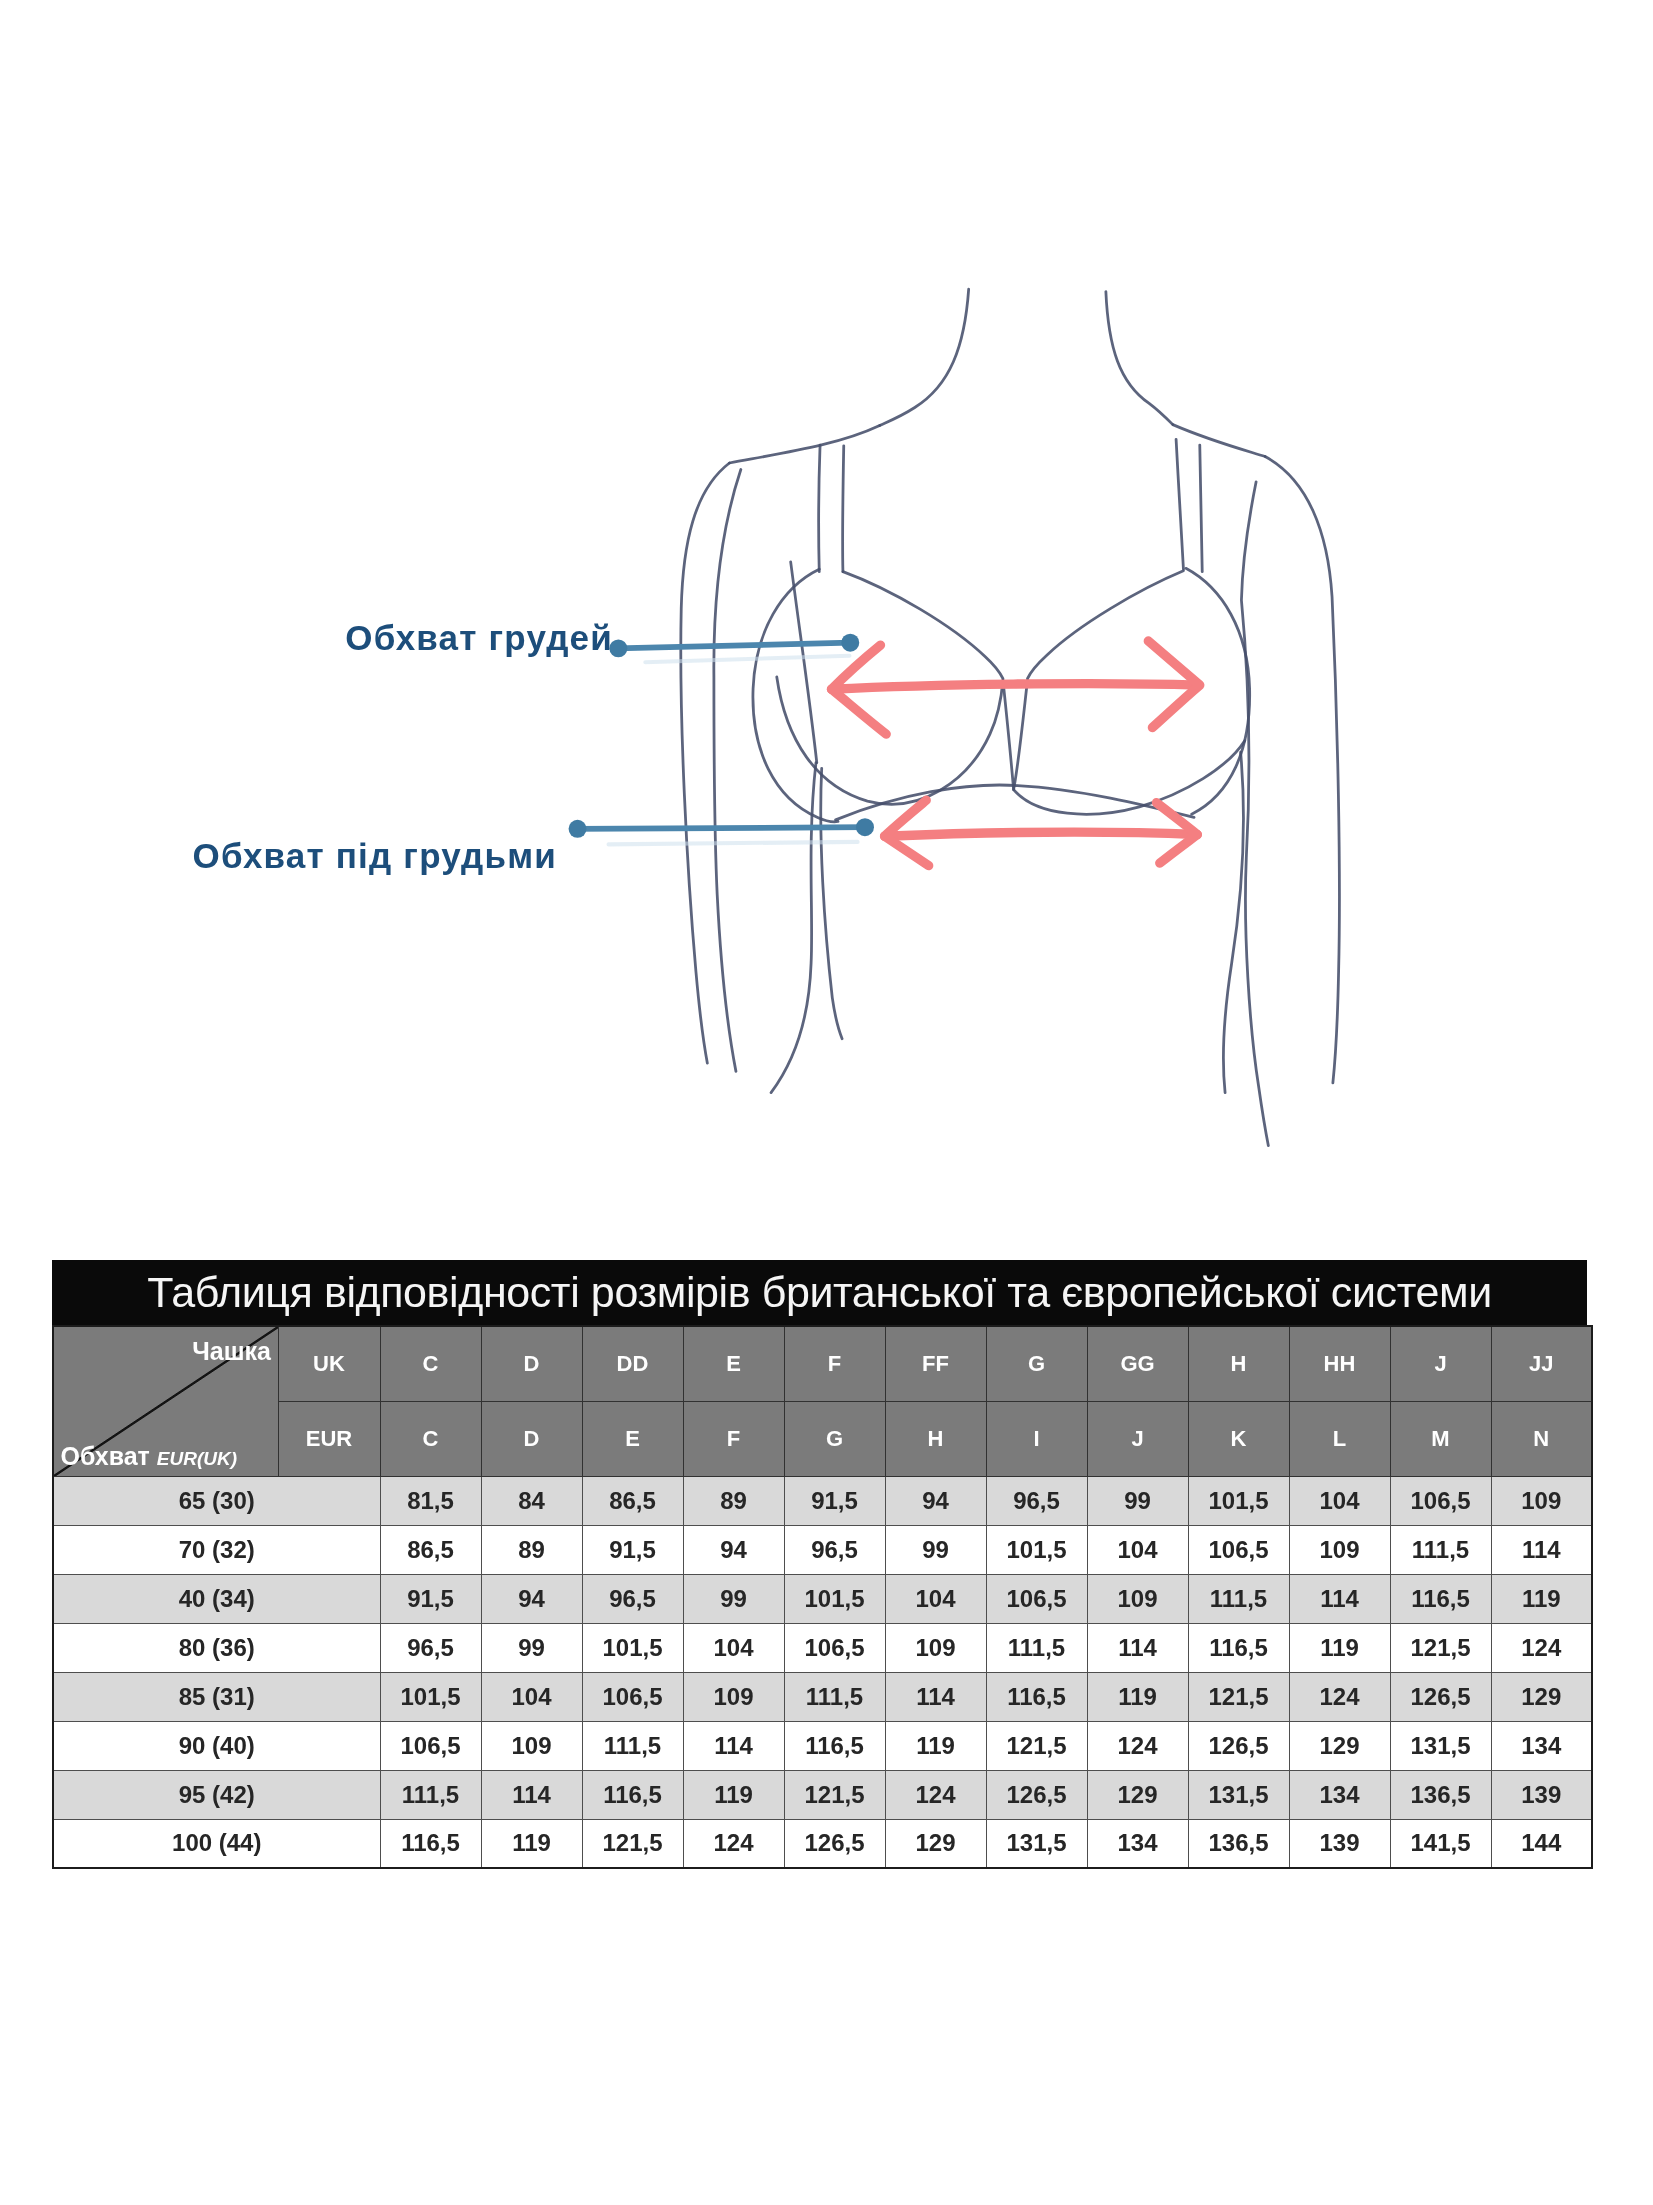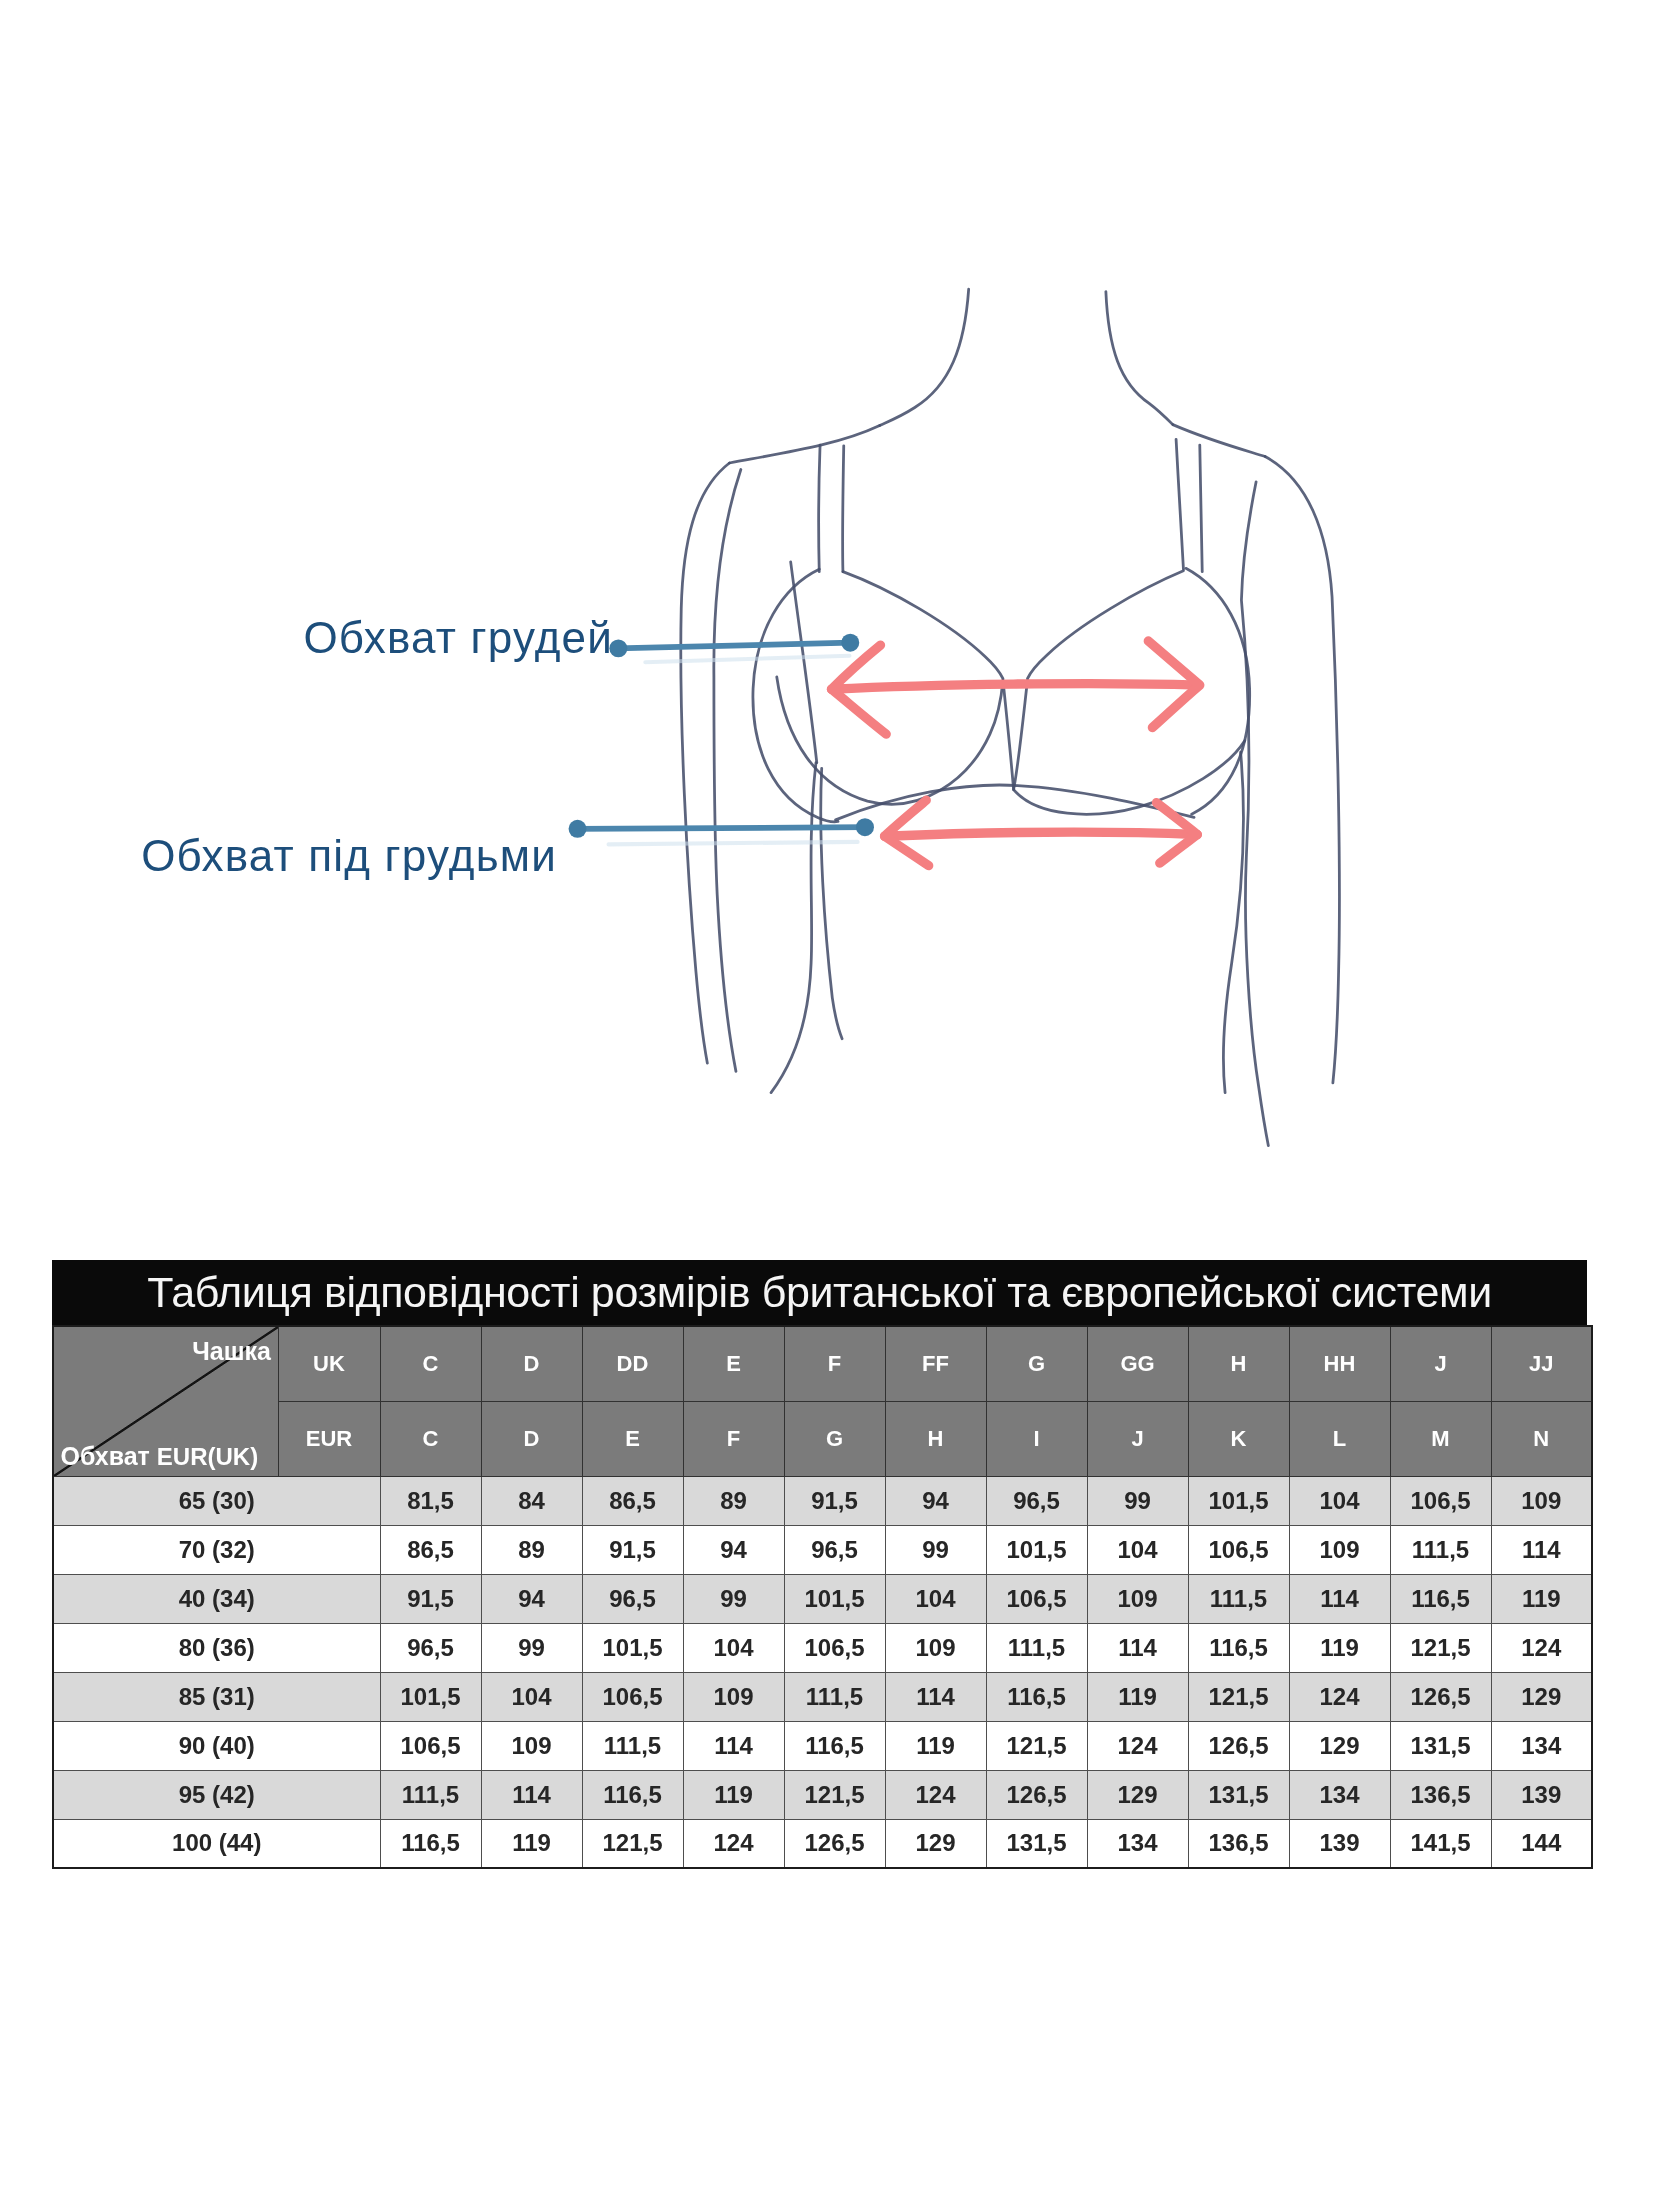--- a/index.html
+++ b/index.html
@@ -13,36 +13,36 @@
   html,body{width:1654px;height:2205px;background:#ffffff;font-family:"Liberation Sans",sans-serif;}
   .stage{position:relative;width:1654px;height:2205px;overflow:hidden;}
 
   
   .figure-svg{position:absolute;left:0;top:0;}
   .fig{fill:none;stroke:var(--figure-line,#454e6b);stroke-width:3.4;stroke-linecap:round;stroke-linejoin:round;stroke-opacity:.88;}
   .arrow{fill:none;stroke:var(--arrow,#f47f81);stroke-width:11.5;stroke-linecap:round;stroke-linejoin:round;}
   .conn{stroke:var(--connector,#4c86ad);stroke-width:7;stroke-linecap:round;}
   .conn-echo{stroke:#cfe1ee;stroke-width:5;stroke-linecap:round;opacity:.55;}
   .conn-dot{fill:var(--connector-dot,#3f7ba3);}
-  .diagram-label{position:absolute;color:var(--label-text,#1d4e7b);font-size:44px;font-weight:400;letter-spacing:1.2px;white-space:nowrap;line-height:47px;}
+  .diagram-label{position:absolute;color:var(--label-text,#1d4e7b);font-size:35px;font-weight:700;letter-spacing:1.2px;white-space:nowrap;line-height:47px;}
   .label-bust{right:1041px;top:614px;}
   .label-underbust{right:1097px;top:804px;margin-top:28px;}
 
   
   .table-wrap{position:absolute;left:52px;top:1260px;width:1535px;}
   .table-title{height:65px;background:var(--title-bg,#0a0a0a);color:var(--title-text,#f5f5f5);
     display:flex;align-items:center;justify-content:center;font-size:43px;font-weight:500;letter-spacing:-0.4px;}
   table.size-table{width:1535px;border-collapse:collapse;table-layout:fixed;border:2.5px solid #1c1c1c;}
   .size-table thead td{height:75px;background:var(--header-bg,#7b7b7b);color:var(--header-text,#ffffff);
     font-size:22px;font-weight:700;text-align:center;vertical-align:middle;border:1.6px solid #313131;}
   .size-table td.corner{position:relative;padding:11px;
     background-image:linear-gradient(to bottom right, rgba(0,0,0,0) calc(50% - 1.6px), #141414 calc(50% - 0.8px), #141414 calc(50% + 0.8px), rgba(0,0,0,0) calc(50% + 1.6px));}
   .corner-cup{position:absolute;top:9.8px;right:6.5px;font-size:25px;font-weight:700;}
   .corner-girth{position:absolute;bottom:4.1px;left:6.5px;font-size:25px;font-weight:700;white-space:nowrap;}
-  .corner-girth .small{font-size:24px;}
+  .corner-girth .small{font-size:19px;font-style:italic;}
   .size-table tbody td{height:49px;background:var(--row-base,#ffffff);color:var(--cell-text,#262626);
     font-size:24px;font-weight:700;text-align:center;vertical-align:middle;border:1.6px solid #4e4e4e;}
   .size-table tbody tr.alt td{background:var(--row-alt,#d9d9d9);}
 </style>
 </head>
 <body>
 
 <div class="stage">
 
   <svg class="figure-svg" width="1654" height="1260" viewBox="0 0 2025 1543" xmlns="http://www.w3.org/2000/svg">

